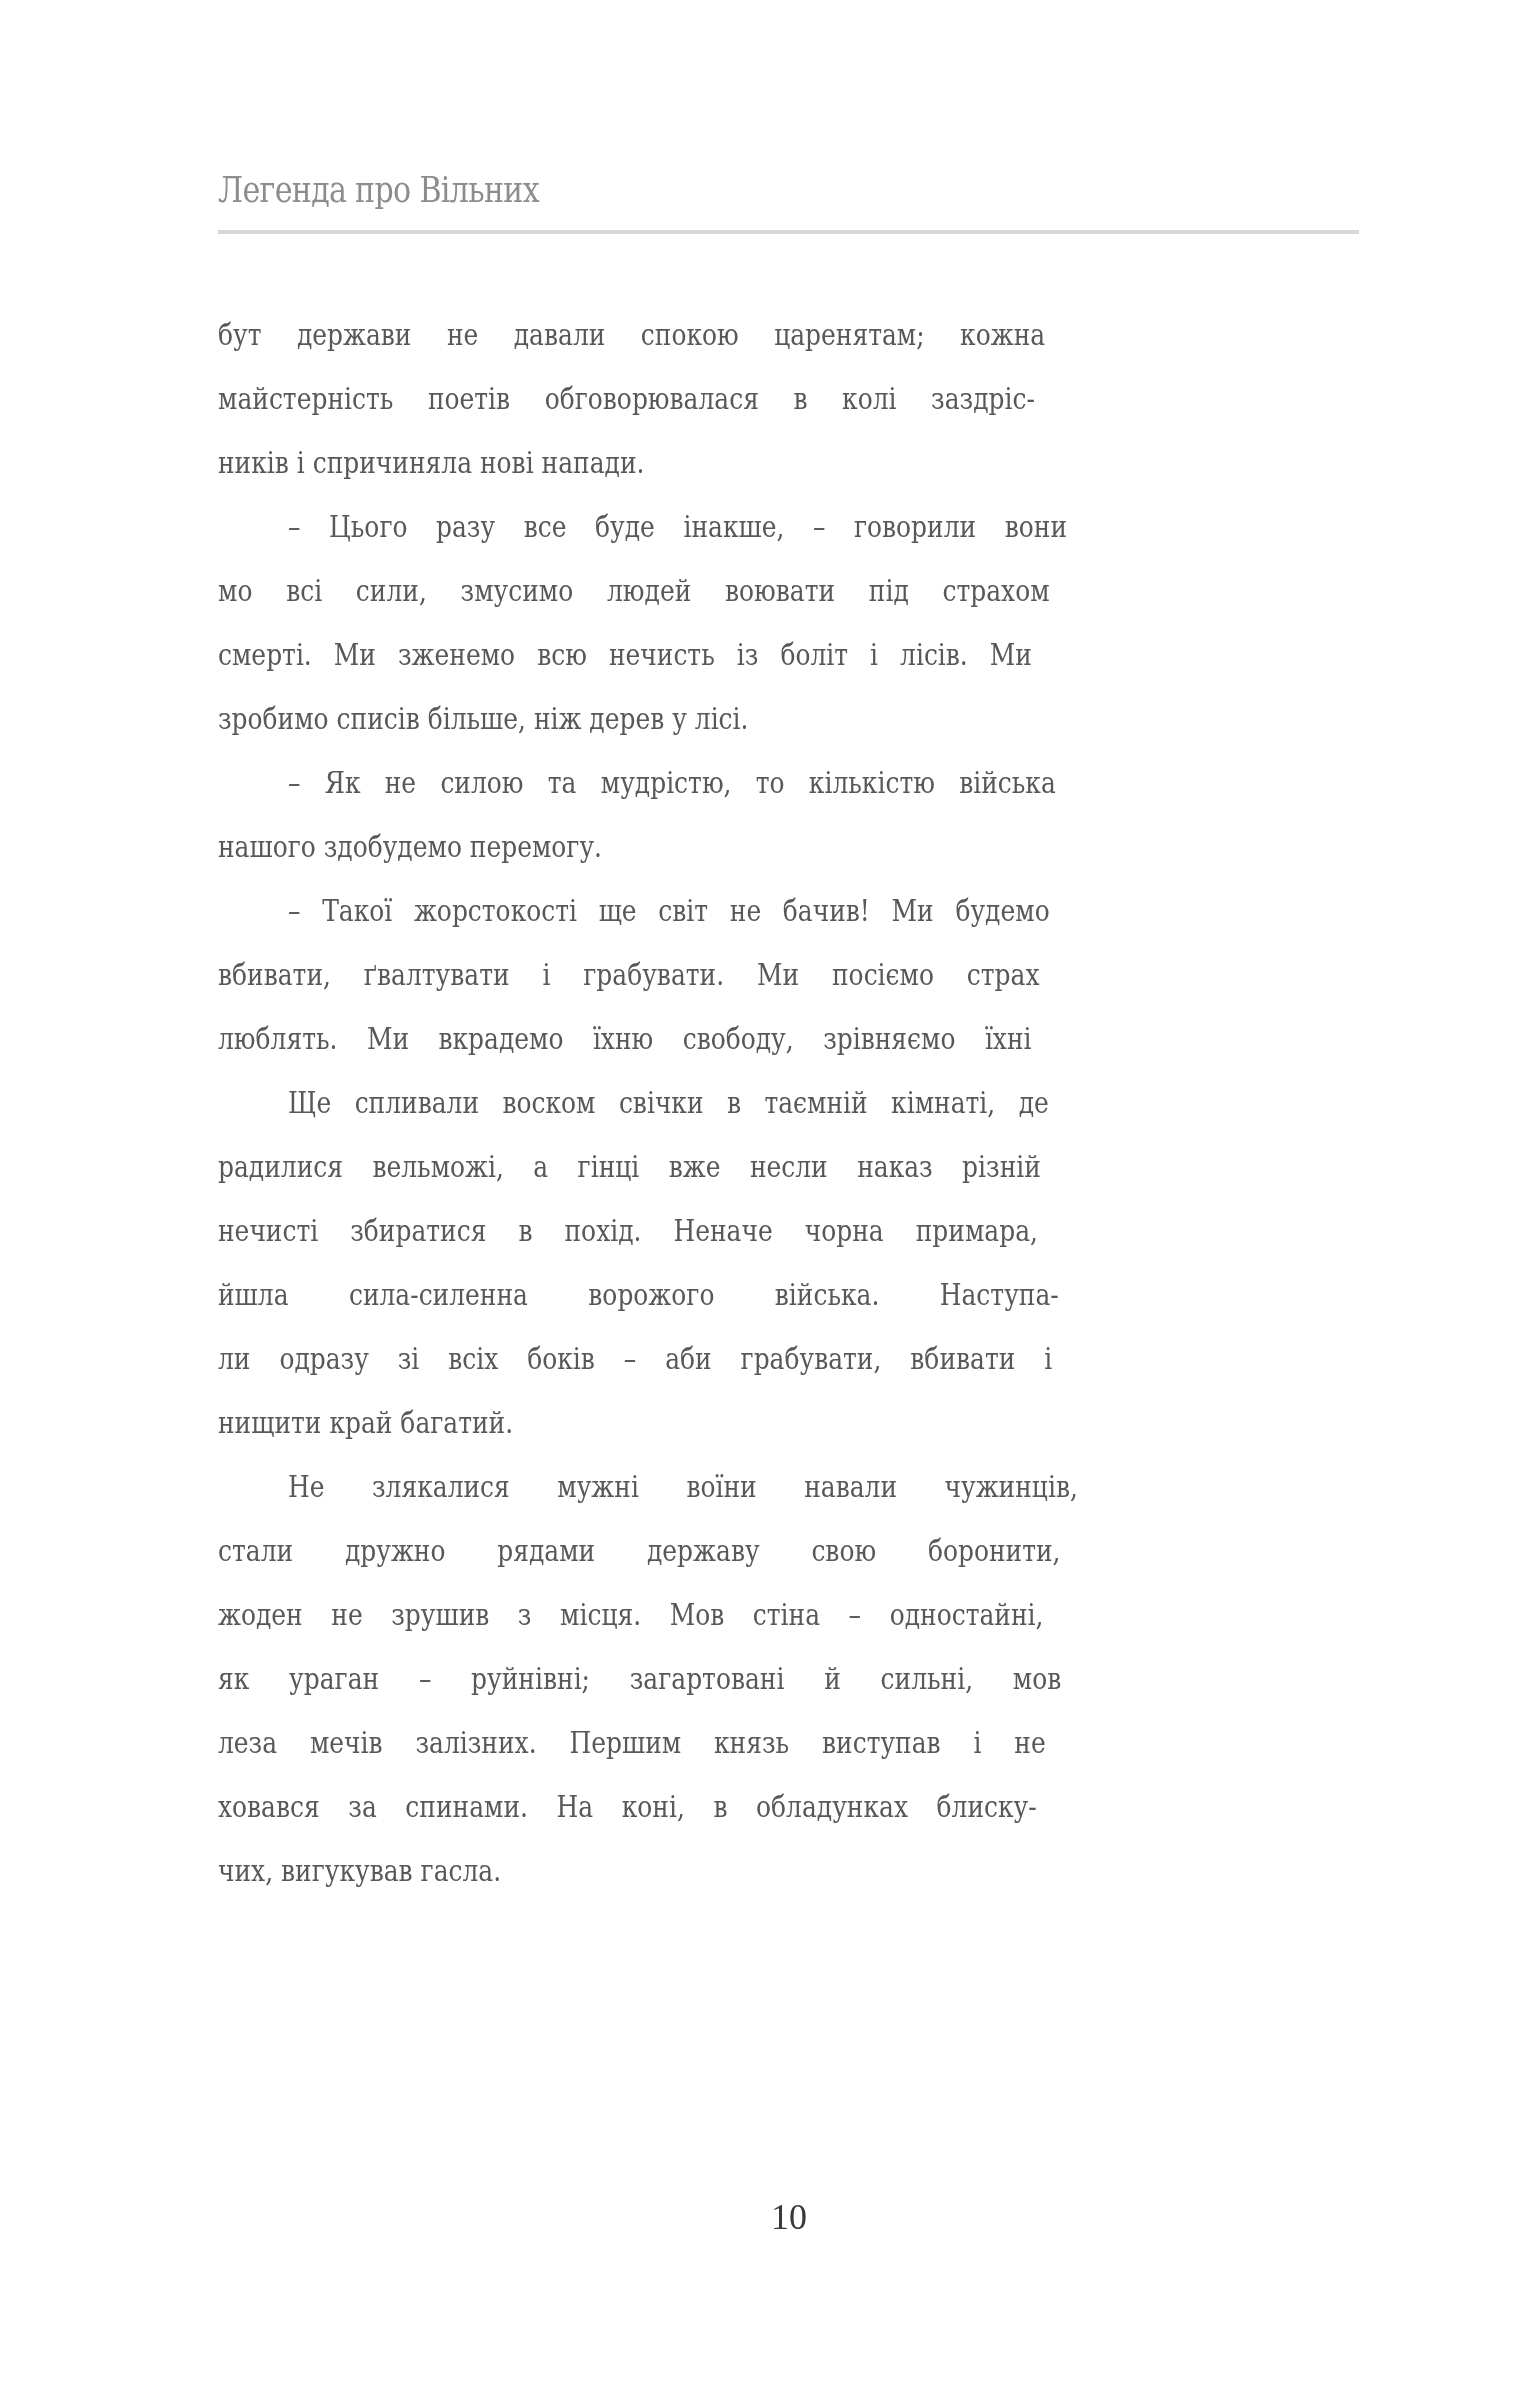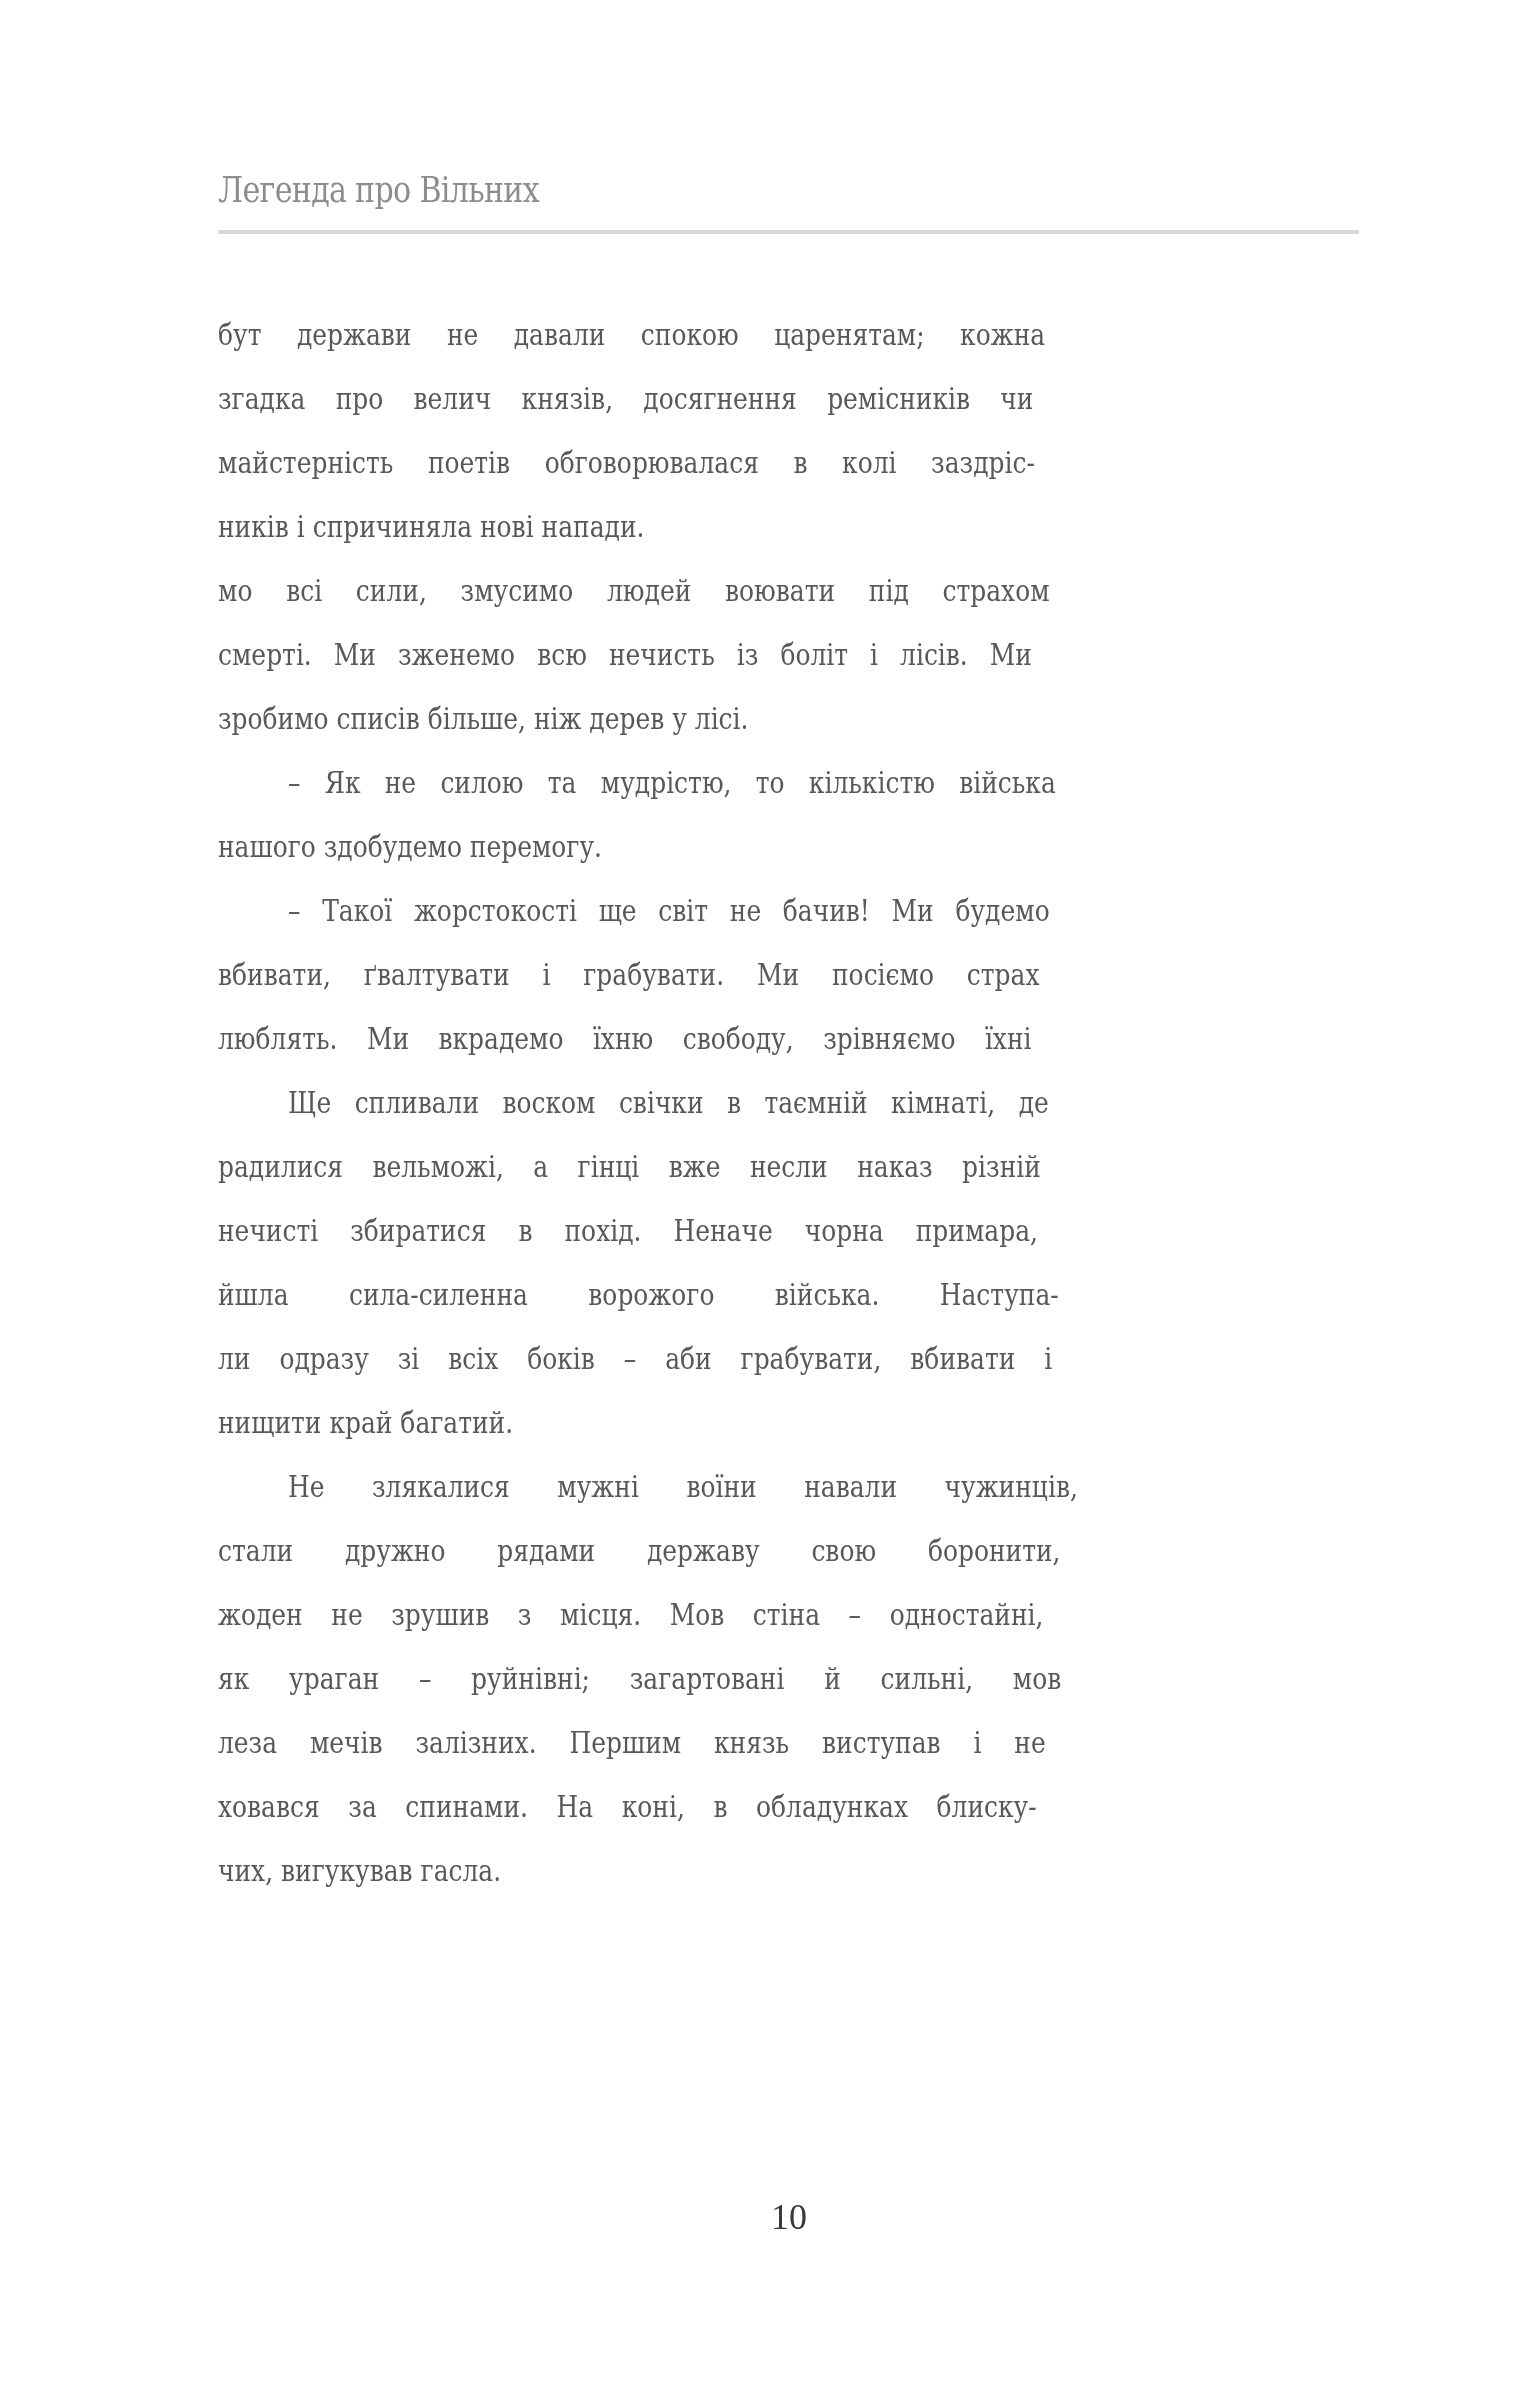--- a/index.html
+++ b/index.html
@@ -77,25 +77,25 @@
 </head>
 <body>
 
 <div class="page">
   <div class="running-head">Легенда про Вільних</div>
   <div class="head-rule"></div>
 
   <div class="body-text" id="body-text">
       <div class="para">
         <span class="line"><span class="line-inner" style="margin-left: 0px; word-spacing: 32px; transform: scaleX(0.86);">бут держави не давали спокою царенятам; кожна</span></span>
-        <span class="line"><span class="line-inner" style="margin-left: 0px; word-spacing: 26px; transform: scaleX(0.86);">згадка про велич князів, досягнення ремісників чи</span></span>
         <span class="line"><span class="line-inner" style="margin-left: 0px; word-spacing: 31px; transform: scaleX(0.86);">майстерність поетів обговорювалася в колі заздріс-</span></span>
         <span class="line"><span class="line-inner" style="margin-left: 0px; transform: scaleX(0.86);">ників і спричиняла нові напади.</span></span>
       </div>
       <div class="para">
+        <span class="line"><span class="line-inner" style="margin-left: 70px; word-spacing: 24px; transform: scaleX(0.86);">– Цього разу все буде інакше, – говорили вони</span></span>
         <span class="line"><span class="line-inner" style="margin-left: 0px; word-spacing: 30px; transform: scaleX(0.86);">мо всі сили, змусимо людей воювати під страхом</span></span>
         <span class="line"><span class="line-inner" style="margin-left: 0px; word-spacing: 16.4px; transform: scaleX(0.86);">смерті. Ми зженемо всю нечисть із боліт і лісів. Ми</span></span>
         <span class="line"><span class="line-inner" style="margin-left: 0px; transform: scaleX(0.86);">зробимо списів більше, ніж дерев у лісі.</span></span>
       </div>
       <div class="para">
         <span class="line"><span class="line-inner" style="margin-left: 70px; word-spacing: 19px; transform: scaleX(0.86);">– Як не силою та мудрістю, то кількістю війська</span></span>
         <span class="line"><span class="line-inner" style="margin-left: 0px; transform: scaleX(0.86);">нашого здобудемо перемогу.</span></span>
       </div>
       <div class="para">
         <span class="line"><span class="line-inner" style="margin-left: 70px; word-spacing: 16px; transform: scaleX(0.86);">– Такої жорстокості ще світ не бачив! Ми будемо</span></span>

